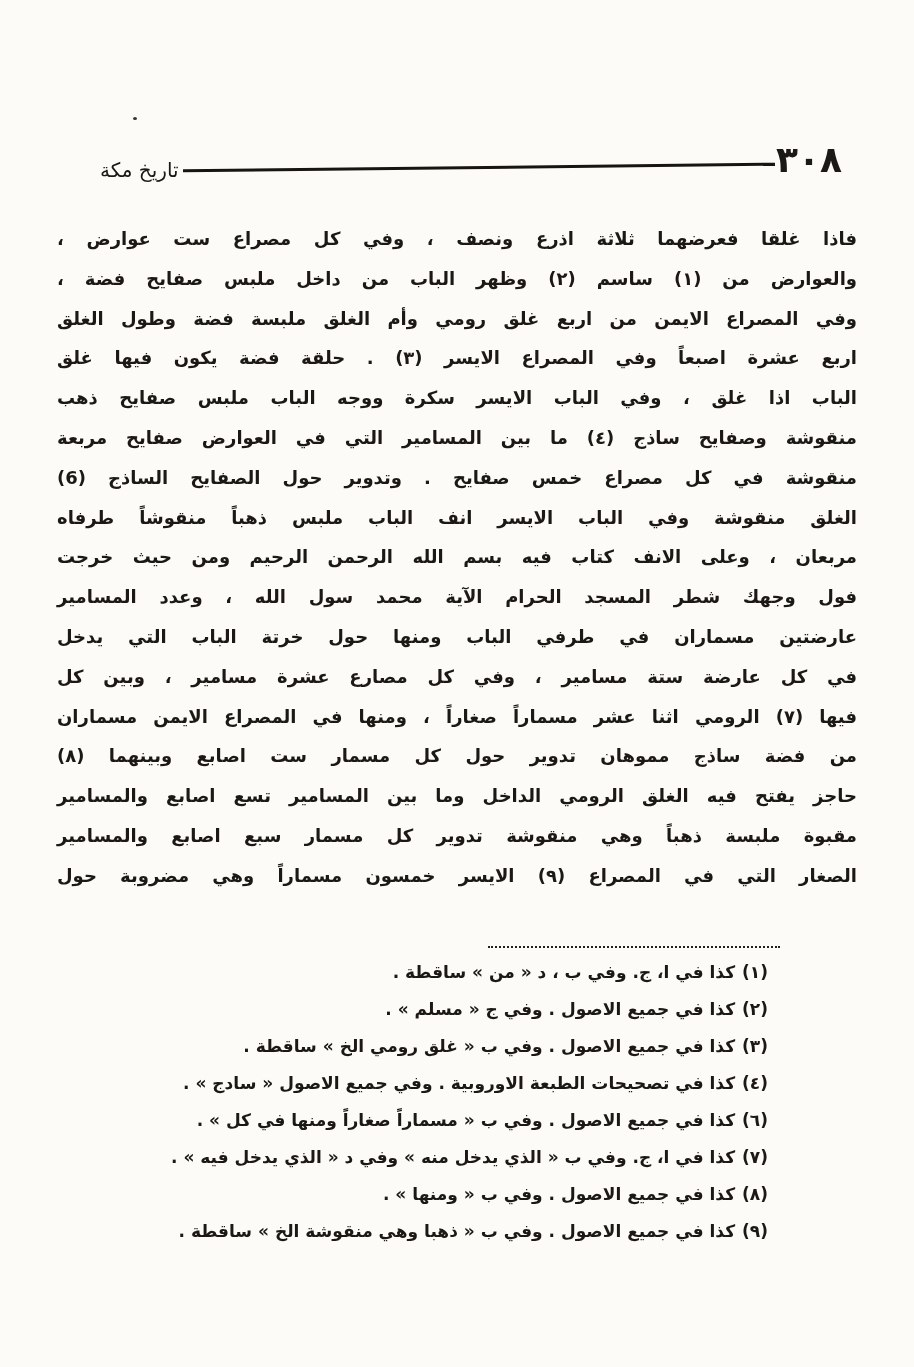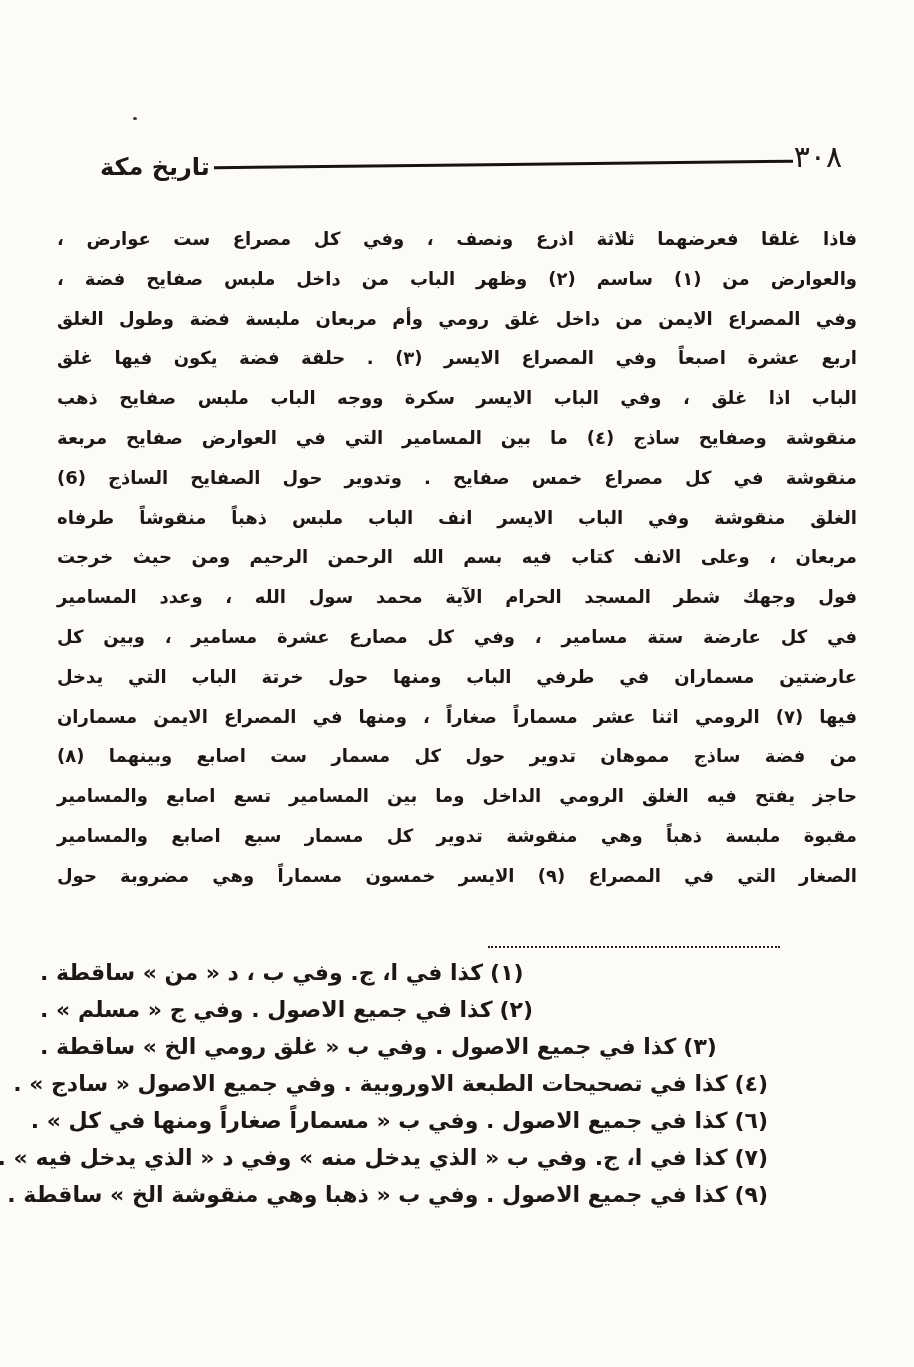--- a/index.html
+++ b/index.html
@@ -18,32 +18,32 @@
   }
   .speck{
     position:absolute;top:117px;left:133px;
     width:4px;height:3px;background:#3a342e;border-radius:50%;
   }
   .running-head{
     position:absolute;top:146px;right:72px;left:100px;
     display:flex;align-items:center;direction:rtl;
   }
   .pagenum{
-    font-size:30px;font-weight:normal;letter-spacing:3px;
+    font-size:36px;font-weight:bold;letter-spacing:3px;
     white-space:nowrap;line-height:1;
     transform:translateY(-4px);
   }
   .head-rule{
     flex:1;height:0;
     border-top:3.4px solid #18140f;
     transform:rotate(-0.65deg);
     margin:6px 1px 0 4px;
   }
   .booktitle{
-    font-size:24px;font-weight:bold;white-space:nowrap;line-height:1;
+    font-size:20px;font-weight:normal;white-space:nowrap;line-height:1;
     transform:translateY(6px);
   }
   .bodytext{
     position:absolute;top:219px;right:57px;left:57px;
   }
   .bodytext p{
     margin:0;
     font-size:18px;
     font-weight:700;
     line-height:39.8px;
@@ -55,53 +55,53 @@
   }
   .fn-sep{
     position:absolute;top:946px;right:134px;width:292px;
     border-top:2px dotted #241f1a;
   }
   .footnotes{
     position:absolute;top:954px;right:146px;left:40px;
   }
   .fn{
     line-height:37px;
-    font-size:22px;
+    font-size:17px;
     font-weight:700;
-    text-align:left;
+    text-align:right;
     white-space:nowrap;
   }
   .fn-num{margin-left:7px;}
 </style>
 </head>
 <body>
 
 <div class="page">
 
   <div class="speck"></div>
 
   <header class="running-head">
     <span class="pagenum">٣٠٨</span>
     <span class="head-rule"></span>
     <span class="booktitle">تاريخ مكة</span>
   </header>
 
   <main class="bodytext">
     <p>فاذا غلقا فعرضهما ثلاثة اذرع ونصف ، وفي كل مصراع ست عوارض ،</p>
     <p>والعوارض من (١) ساسم (٢) وظهر الباب من داخل ملبس صفايح فضة ،</p>
-    <p>وفي المصراع الايمن من داخل غلق رومي وأم مربعان ملبسة فضة وطول الغلق</p>
+    <p>وفي المصراع الايمن من اربع غلق رومي وأم الغلق ملبسة فضة وطول الغلق</p>
     <p>اربع عشرة اصبعاً وفي المصراع الايسر (٣) . حلقة فضة يكون فيها غلق</p>
     <p>الباب اذا غلق ، وفي الباب الايسر سكرة ووجه الباب ملبس صفايح ذهب</p>
     <p>منقوشة وصفايح ساذج (٤) ما بين المسامير التي في العوارض صفايح مربعة</p>
     <p>منقوشة في كل مصراع خمس صفايح . وتدوير حول الصفايح الساذج (6)</p>
     <p>الغلق منقوشة وفي الباب الايسر انف الباب ملبس ذهباً منقوشاً طرفاه</p>
     <p>مربعان ، وعلى الانف كتاب فيه بسم الله الرحمن الرحيم ومن حيث خرجت</p>
     <p>فول وجهك شطر المسجد الحرام الآية محمد سول الله ، وعدد المسامير</p>
+    <p>عارضتين مسماران في طرفي الباب ومنها حول خرتة الباب التي يدخل</p>
     <p>في كل عارضة ستة مسامير ، وفي كل مصارع عشرة مسامير ، وبين كل</p>
-    <p>عارضتين مسماران في طرفي الباب ومنها حول خرتة الباب التي يدخل</p>
     <p>فيها (٧) الرومي اثنا عشر مسماراً صغاراً ، ومنها في المصراع الايمن مسماران</p>
     <p>من فضة ساذج مموهان تدوير حول كل مسمار ست اصابع وبينهما (٨)</p>
     <p>حاجز يفتح فيه الغلق الرومي الداخل وما بين المسامير تسع اصابع والمسامير</p>
     <p>مقبوة ملبسة ذهباً وهي منقوشة تدوير كل مسمار سبع اصابع والمسامير</p>
     <p>الصغار التي في المصراع (٩) الايسر خمسون مسماراً وهي مضروبة حول</p>
   </main>
 
   <div class="fn-sep"></div>
 
   <section class="footnotes">
@@ -117,17 +117,20 @@
     <div class="fn">
       <span class="fn-num">(٤)</span><span class="fn-text">كذا في تصحيحات الطبعة الاوروبية . وفي جميع الاصول « سادج » .</span>
     </div>
     <div class="fn">
       <span class="fn-num">(٦)</span><span class="fn-text">كذا في جميع الاصول . وفي ب « مسماراً صغاراً ومنها في كل » .</span>
     </div>
     <div class="fn">
       <span class="fn-num">(٧)</span><span class="fn-text">كذا في ا، ج. وفي ب « الذي يدخل منه » وفي د « الذي يدخل فيه » .</span>
     </div>
     <div class="fn">
+      <span class="fn-num">(٨)</span><span class="fn-text">كذا في جميع الاصول . وفي ب « ومنها » .</span>
+    </div>
+    <div class="fn">
       <span class="fn-num">(٩)</span><span class="fn-text">كذا في جميع الاصول . وفي ب « ذهبا وهي منقوشة الخ » ساقطة .</span>
     </div>
   </section>
 
 </div>
 
 </body></html>

